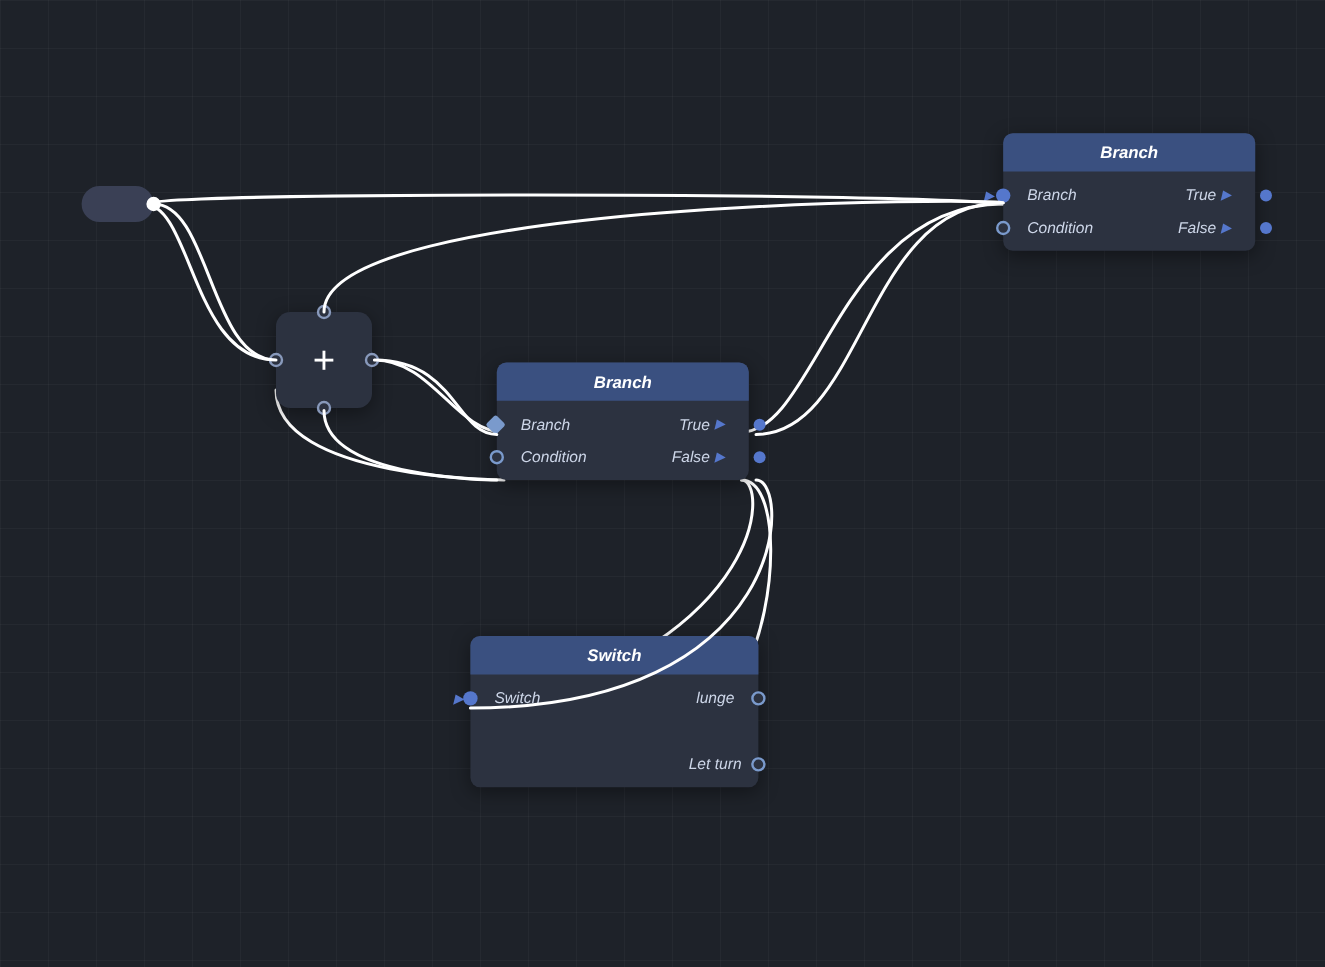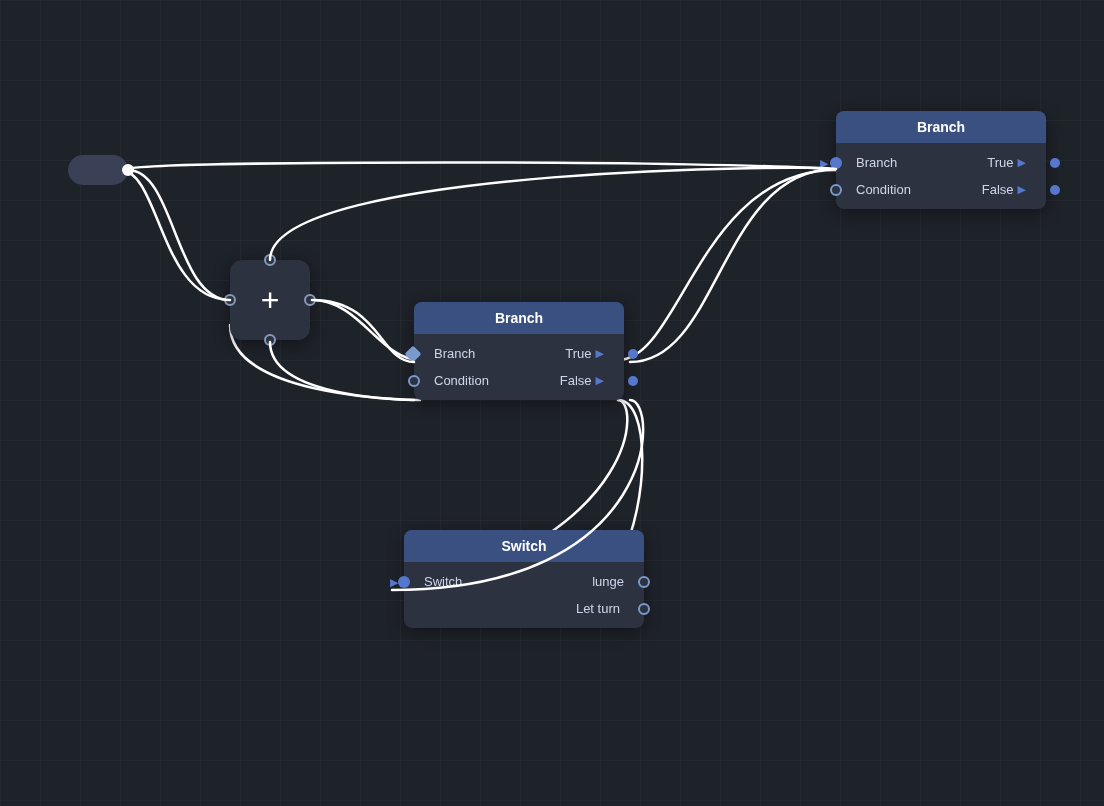--- a/index.html
+++ b/index.html
@@ -31,20 +31,21 @@
       pointer-events: none;
       overflow: visible;
     }
 
     .node {
       position: absolute;
       border-radius: 8px;
       background: #2c3240;
       box-shadow: 0 4px 16px rgba(0,0,0,0.4);
       min-width: 200px;
+      font-style: italic;
     }
 
     .node-header {
       background: #3a5080;
       border-radius: 8px 8px 0 0;
       padding: 8px 14px;
       text-align: center;
       color: #fff;
       font-size: 14px;
       font-weight: 600;
@@ -197,36 +198,36 @@
       <span>Condition</span>
       <span style="display:flex; align-items:center; gap:4px;">
         <span>False</span>
         <span style="color:#5577cc; font-size:11px;">▶</span>
       </span>
       <div style="position:absolute; right:-14px; top:50%; transform:translateY(-50%); width:10px; height:10px; background:#5577cc; border-radius:50%;"></div>
     </div>
   </div>
 </div>
 
-<div class="node" style="left:404px; top:530px; width:240px;">
+<div class="node" style="left:392px; top:530px; width:240px;">
   <div class="node-header">Switch</div>
   <div class="node-body">
 
     <div class="node-row" style="position:relative; padding: 6px 20px;">
       <span style="position:absolute; left:-14px; top:50%; transform:translateY(-50%); color:#5577cc; font-size:11px;">▶</span>
       <div style="position:absolute; left:-6px; top:50%; transform:translateY(-50%); width:12px; height:12px; border-radius:50%; background:#5577cc;"></div>
       <span>Switch</span>
       <span style="display:flex; align-items:flex-start; gap:4px;">
         <span>lunge</span>
       </span>
       <div style="position:absolute; right:-6px; top:50%; transform:translateY(-50%); width:12px; height:12px; border-radius:50%; border:2px solid #7a9acc; background:#2c3240;"></div>
     </div>
 
 
-    <div class="node-row" style="position:relative; padding: 6px 24px; justify-content:flex-end;">
+    <div class="node-row" style="position:relative; padding: 6px 14px; justify-content:flex-end;margin-top:28px;">
       <span>
         <span>Let turn</span>
       </span>
       <div style="position:absolute; right:-6px; top:50%; transform:translateY(-50%); width:12px; height:12px; border-radius:50%; border:2px solid #7a9acc; background:#2c3240;"></div>
     </div>
   </div>
 </div>
 
 <svg style="position:absolute;top:0;left:0;width:100%;height:100%;pointer-events:none;overflow:visible;">
 

